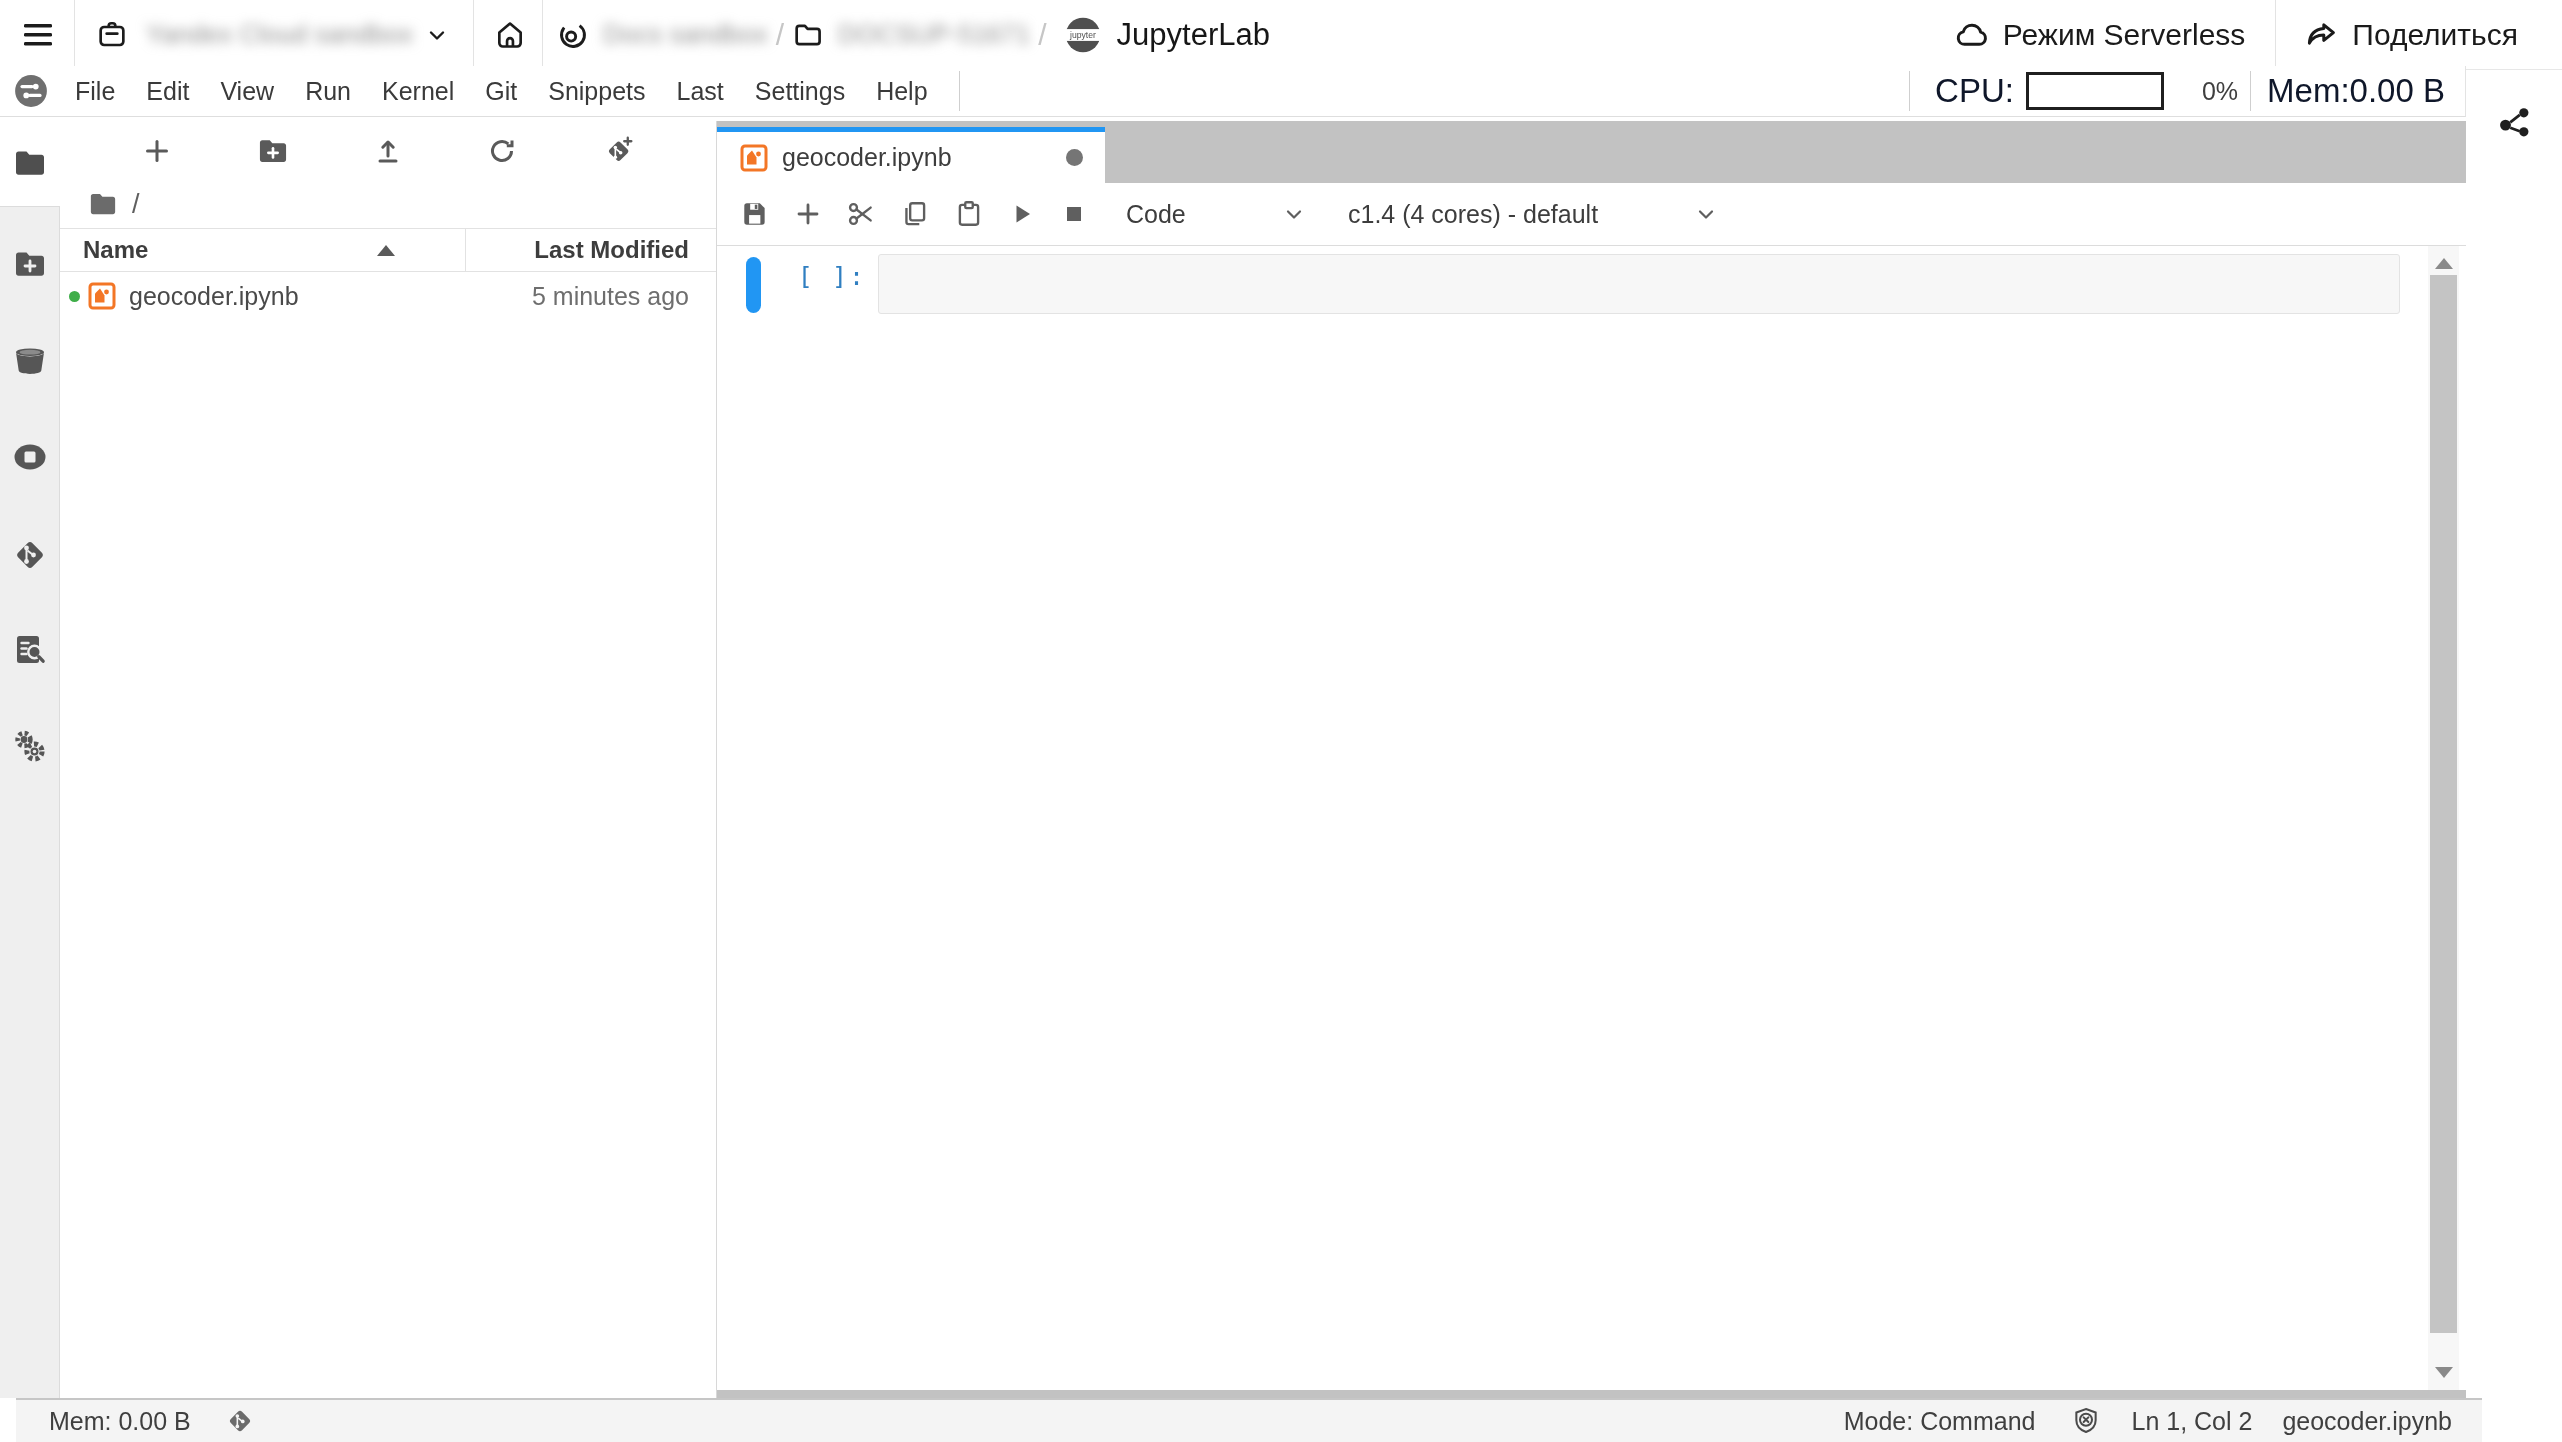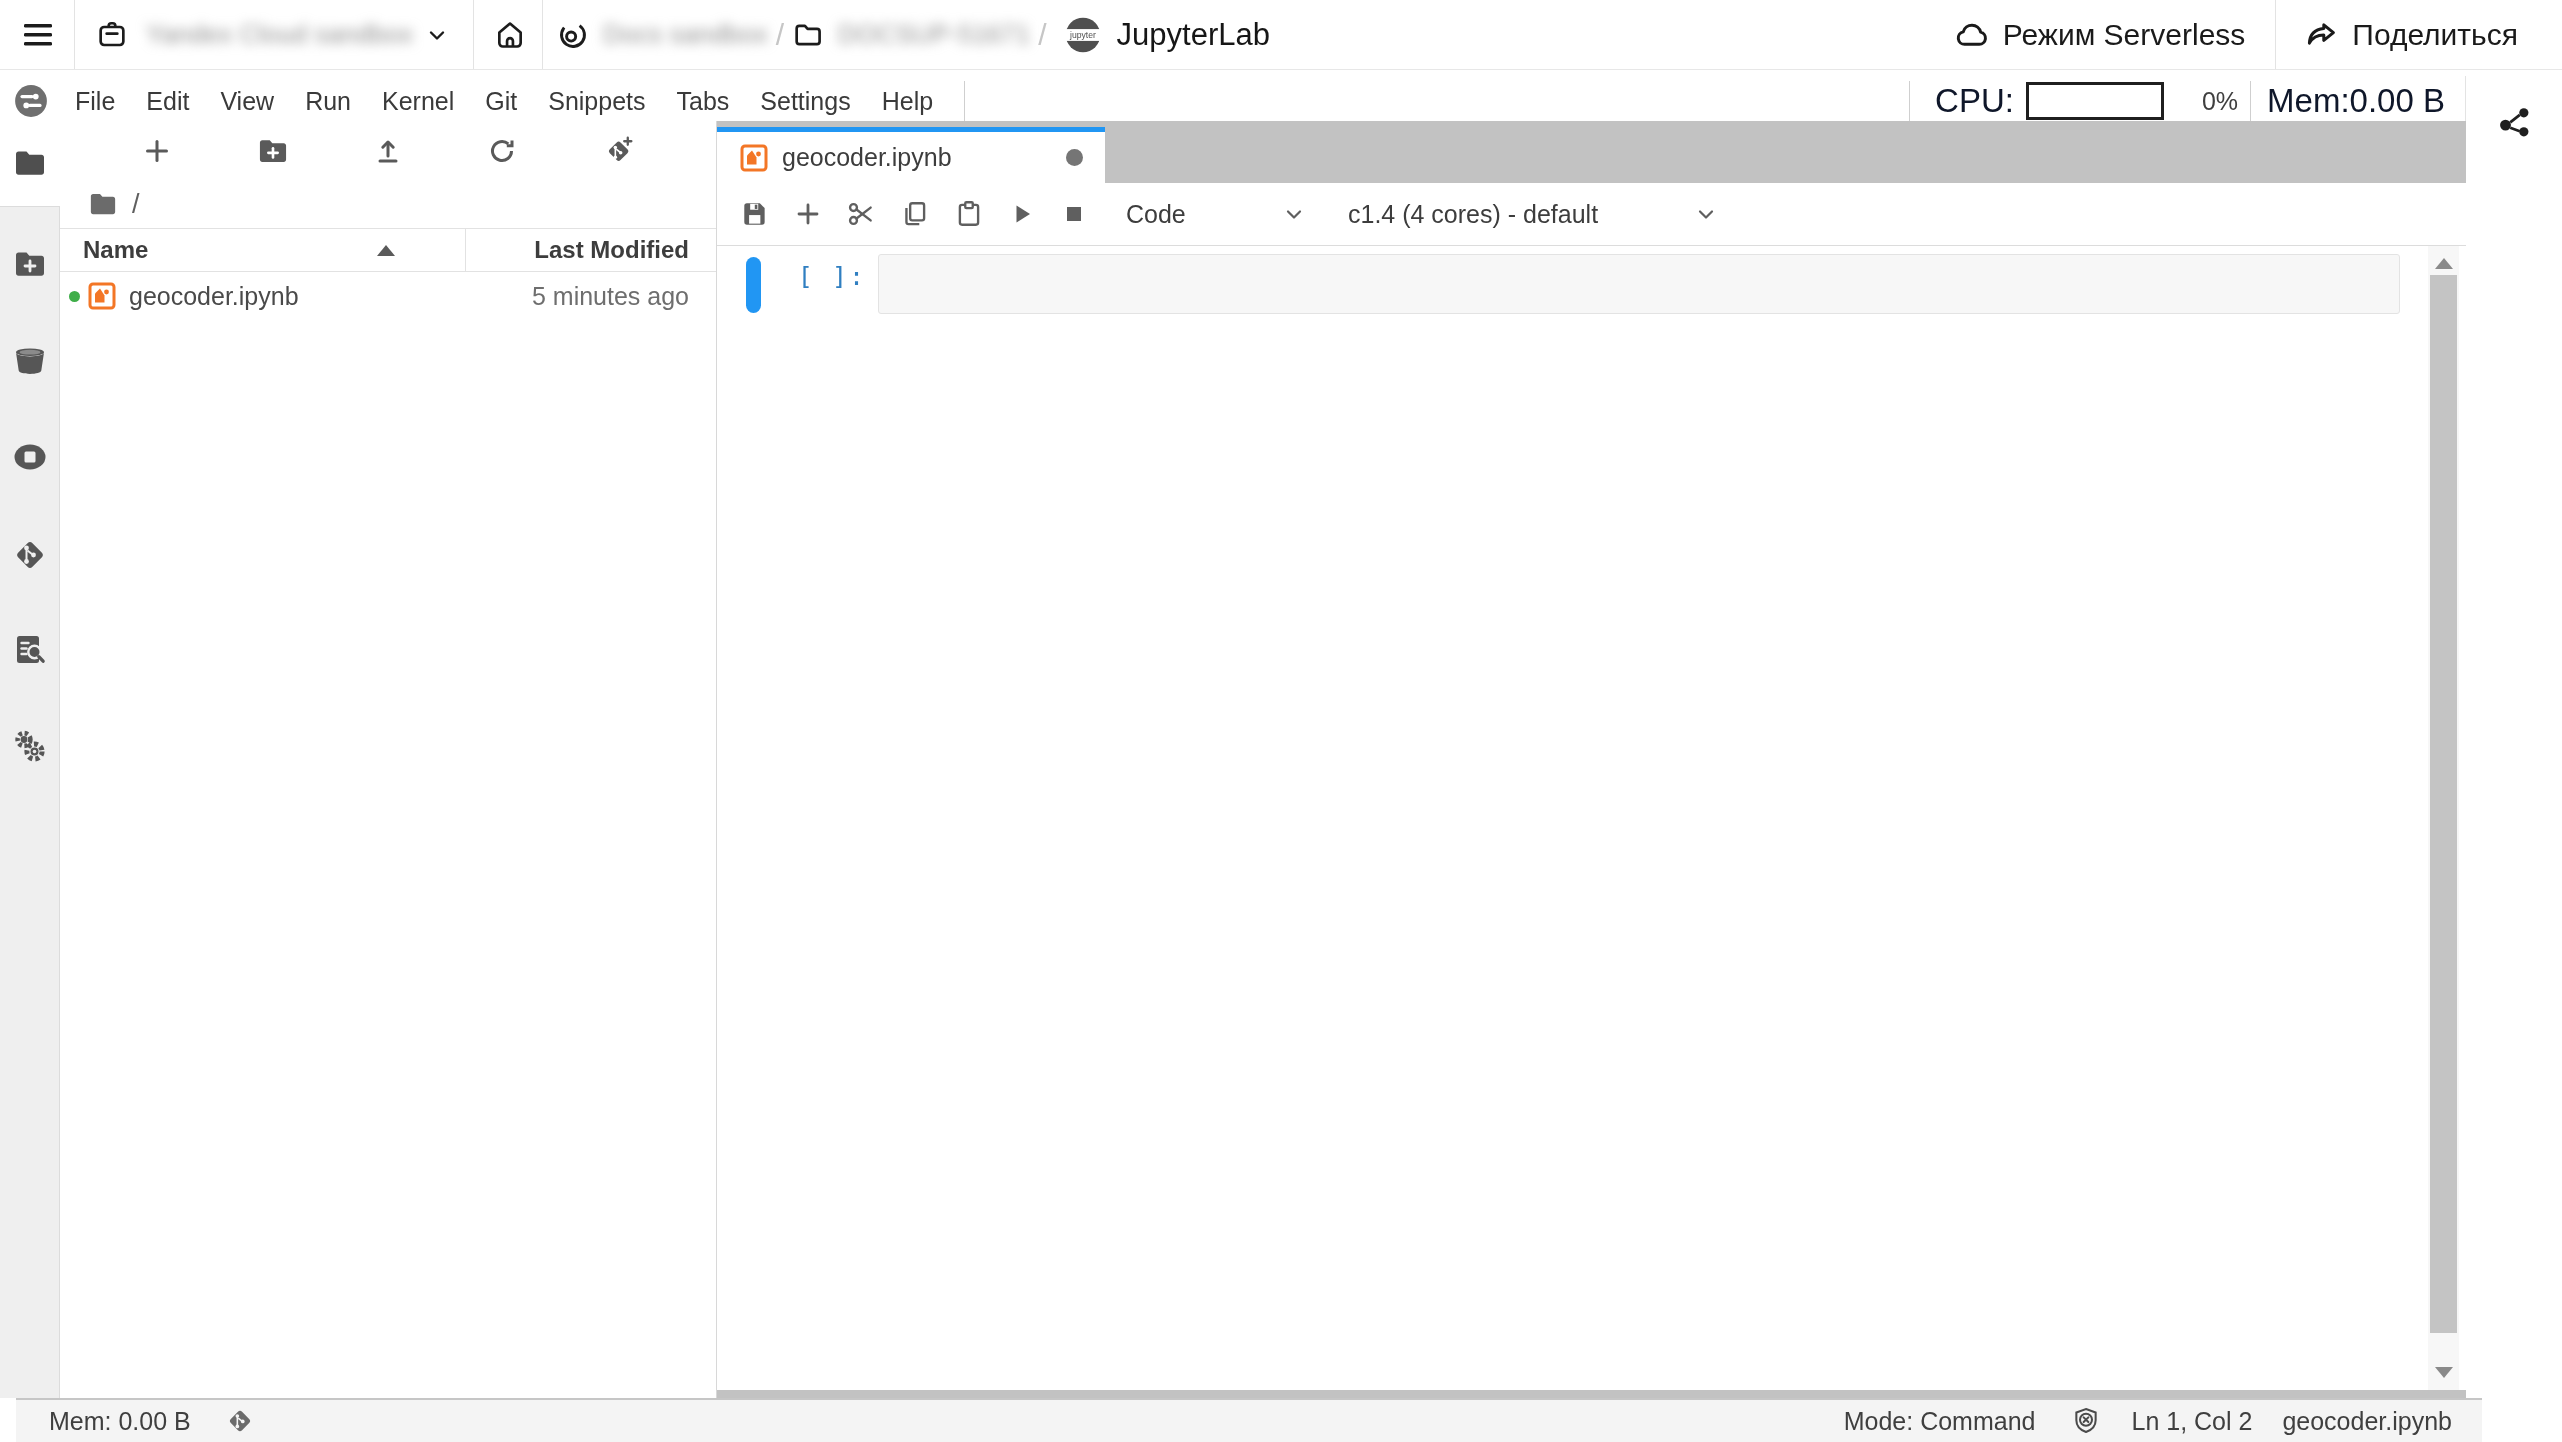--- a/index.html
+++ b/index.html
@@ -10,21 +10,21 @@
   #topbar{position:absolute;left:0;top:0;width:2562px;height:70px;background:#fff;
           border-bottom:1px solid #e7e7e7;display:flex;align-items:center;white-space:nowrap}
   .tbdiv{width:1px;align-self:stretch;background:#e3e3e3}
   .blurtxt{filter:blur(6px);color:#8f8f8f;font-size:26px}
   .tb-slash{color:#c6c6c6;font-size:30px;padding:0 8px}
   .tb-title{font-size:31px;color:#161616;margin-left:14px}
   .tb-right-label{font-size:30px;color:#1a1a1a;margin-left:12px}
   .icbtn{display:flex;align-items:center;justify-content:center;cursor:pointer}
 
   
-  #menubar{position:absolute;left:0;top:76px;width:2466px;height:51px;background:#fff;
+  #menubar{position:absolute;left:0;top:66px;width:2466px;height:51px;background:#fff;
            border-bottom:1px solid #dedede;border-right:1px solid #e3e3e3;
            display:flex;align-items:center;white-space:nowrap}
   .menu-item{font-size:25px;color:#3a3a3a;margin-right:31px;cursor:pointer}
   .mb-div{width:1px;height:40px;background:#cfcfcf}
   .cpu-label,.mem-label{font-size:33px;color:#0f172a}
   #cpu-bar{width:138px;height:38px;border:3px solid #1f1f1f;background:#fff;margin-left:12px}
   .cpu-pct{font-size:25px;color:#3f3f3f;margin-left:38px}
 
   
   #activitybar{position:absolute;left:0;top:121px;width:60px;height:1277px;background:#efefef;
@@ -191,21 +191,21 @@
           <circle cx="12.5" cy="21.2" r="2.7" fill="#fff"></circle>
         </svg>
     </span>
     <span class="menu-item">File</span>
     <span class="menu-item">Edit</span>
     <span class="menu-item">View</span>
     <span class="menu-item">Run</span>
     <span class="menu-item">Kernel</span>
     <span class="menu-item">Git</span>
     <span class="menu-item">Snippets</span>
-    <span class="menu-item">Tabs</span>
+    <span class="menu-item">Last</span>
     <span class="menu-item">Settings</span>
     <span class="menu-item">Help</span>
     <div class="mb-div"></div>
 
     <div style="flex:1"></div>
     <div class="mb-div"></div>
     <span class="cpu-label" style="margin-left:25px">CPU:</span>
     <div id="cpu-bar"></div>
     <span class="cpu-pct">0%</span>
     <div class="mb-div" style="margin-left:12px"></div>

